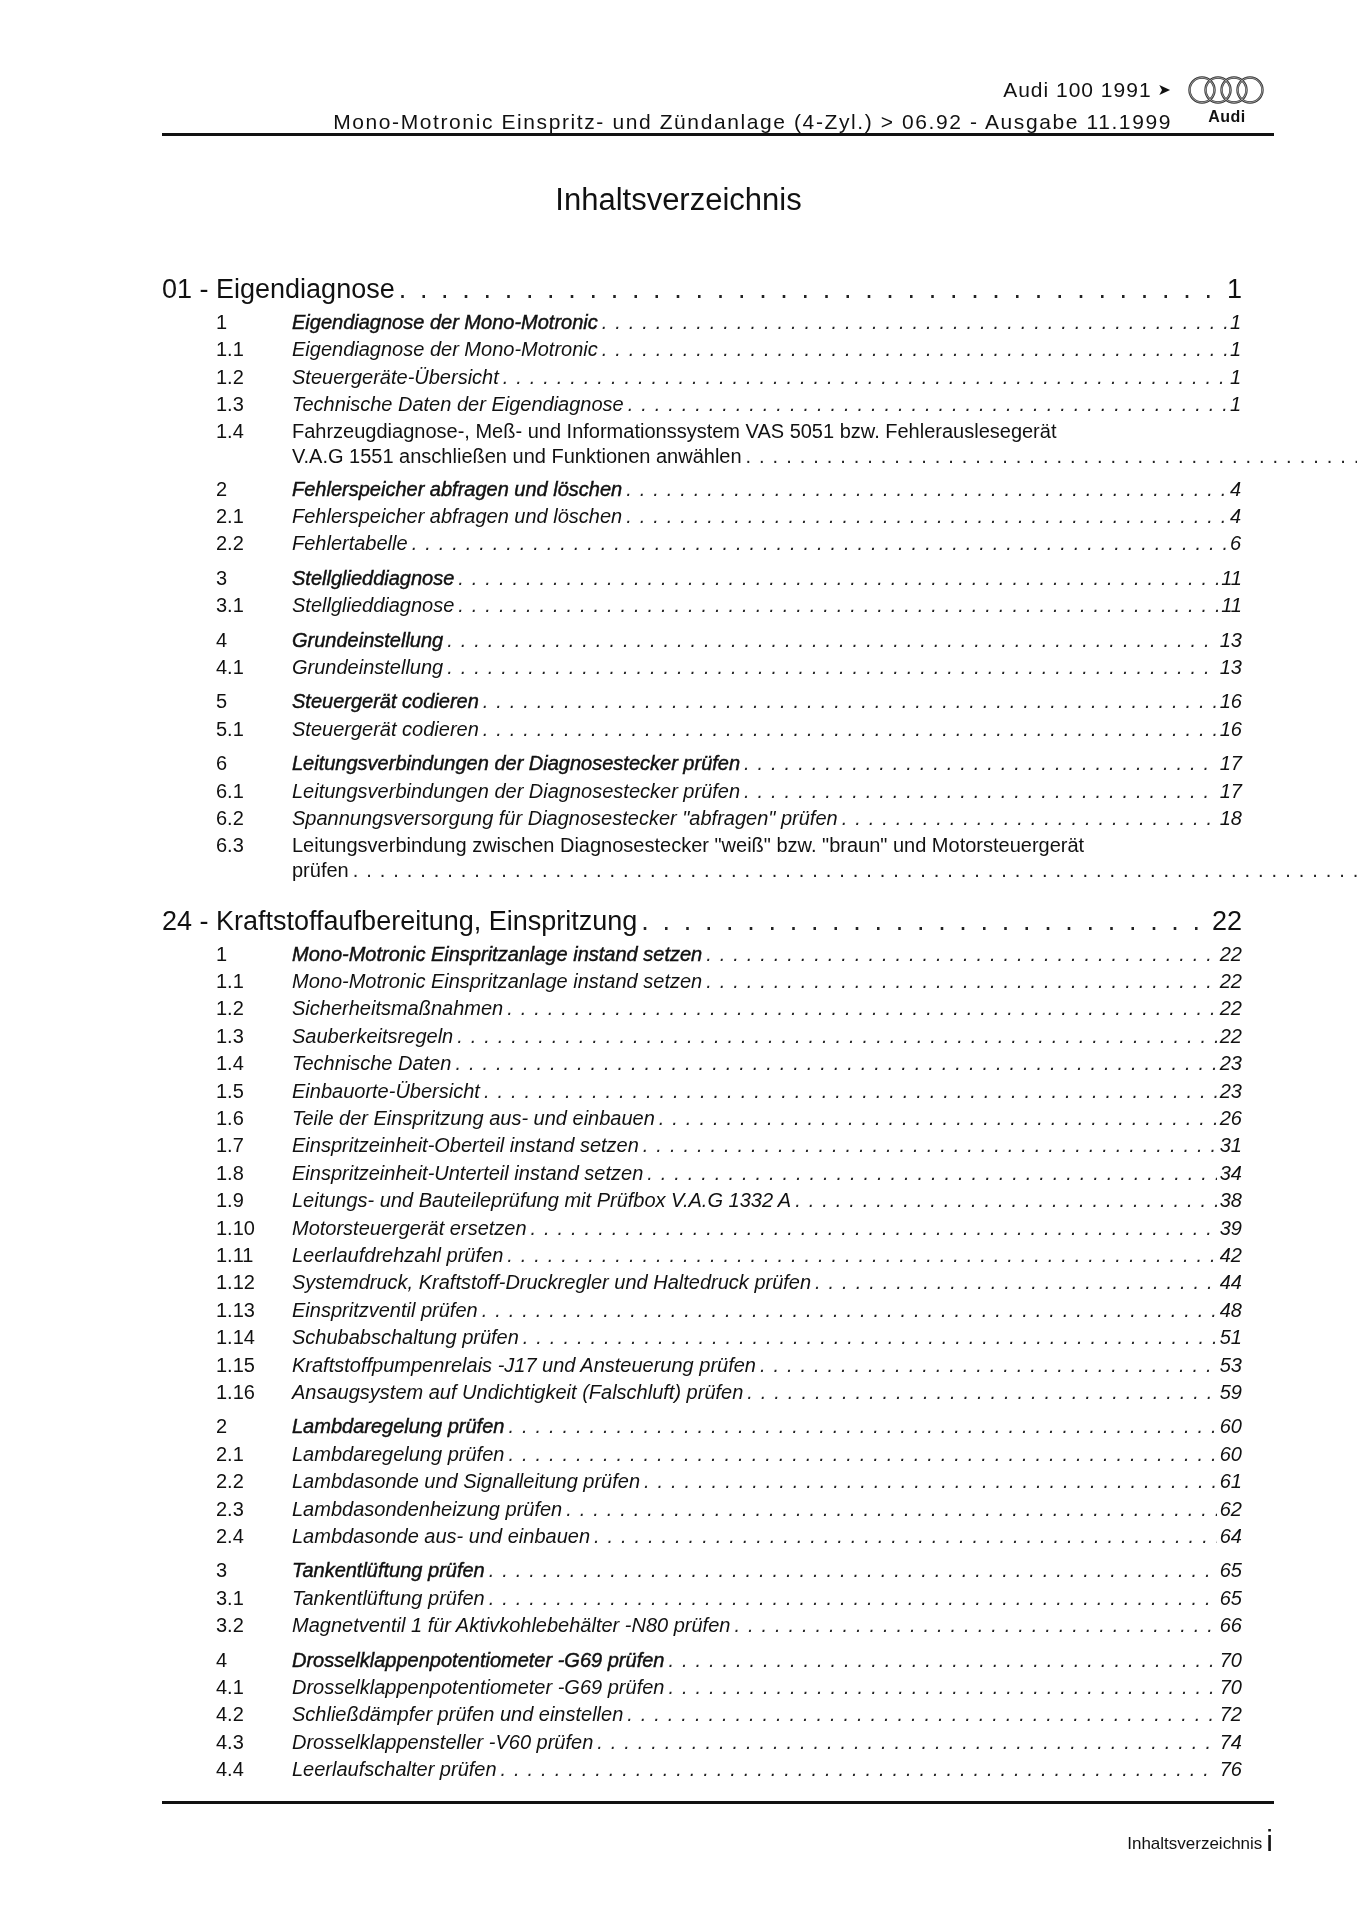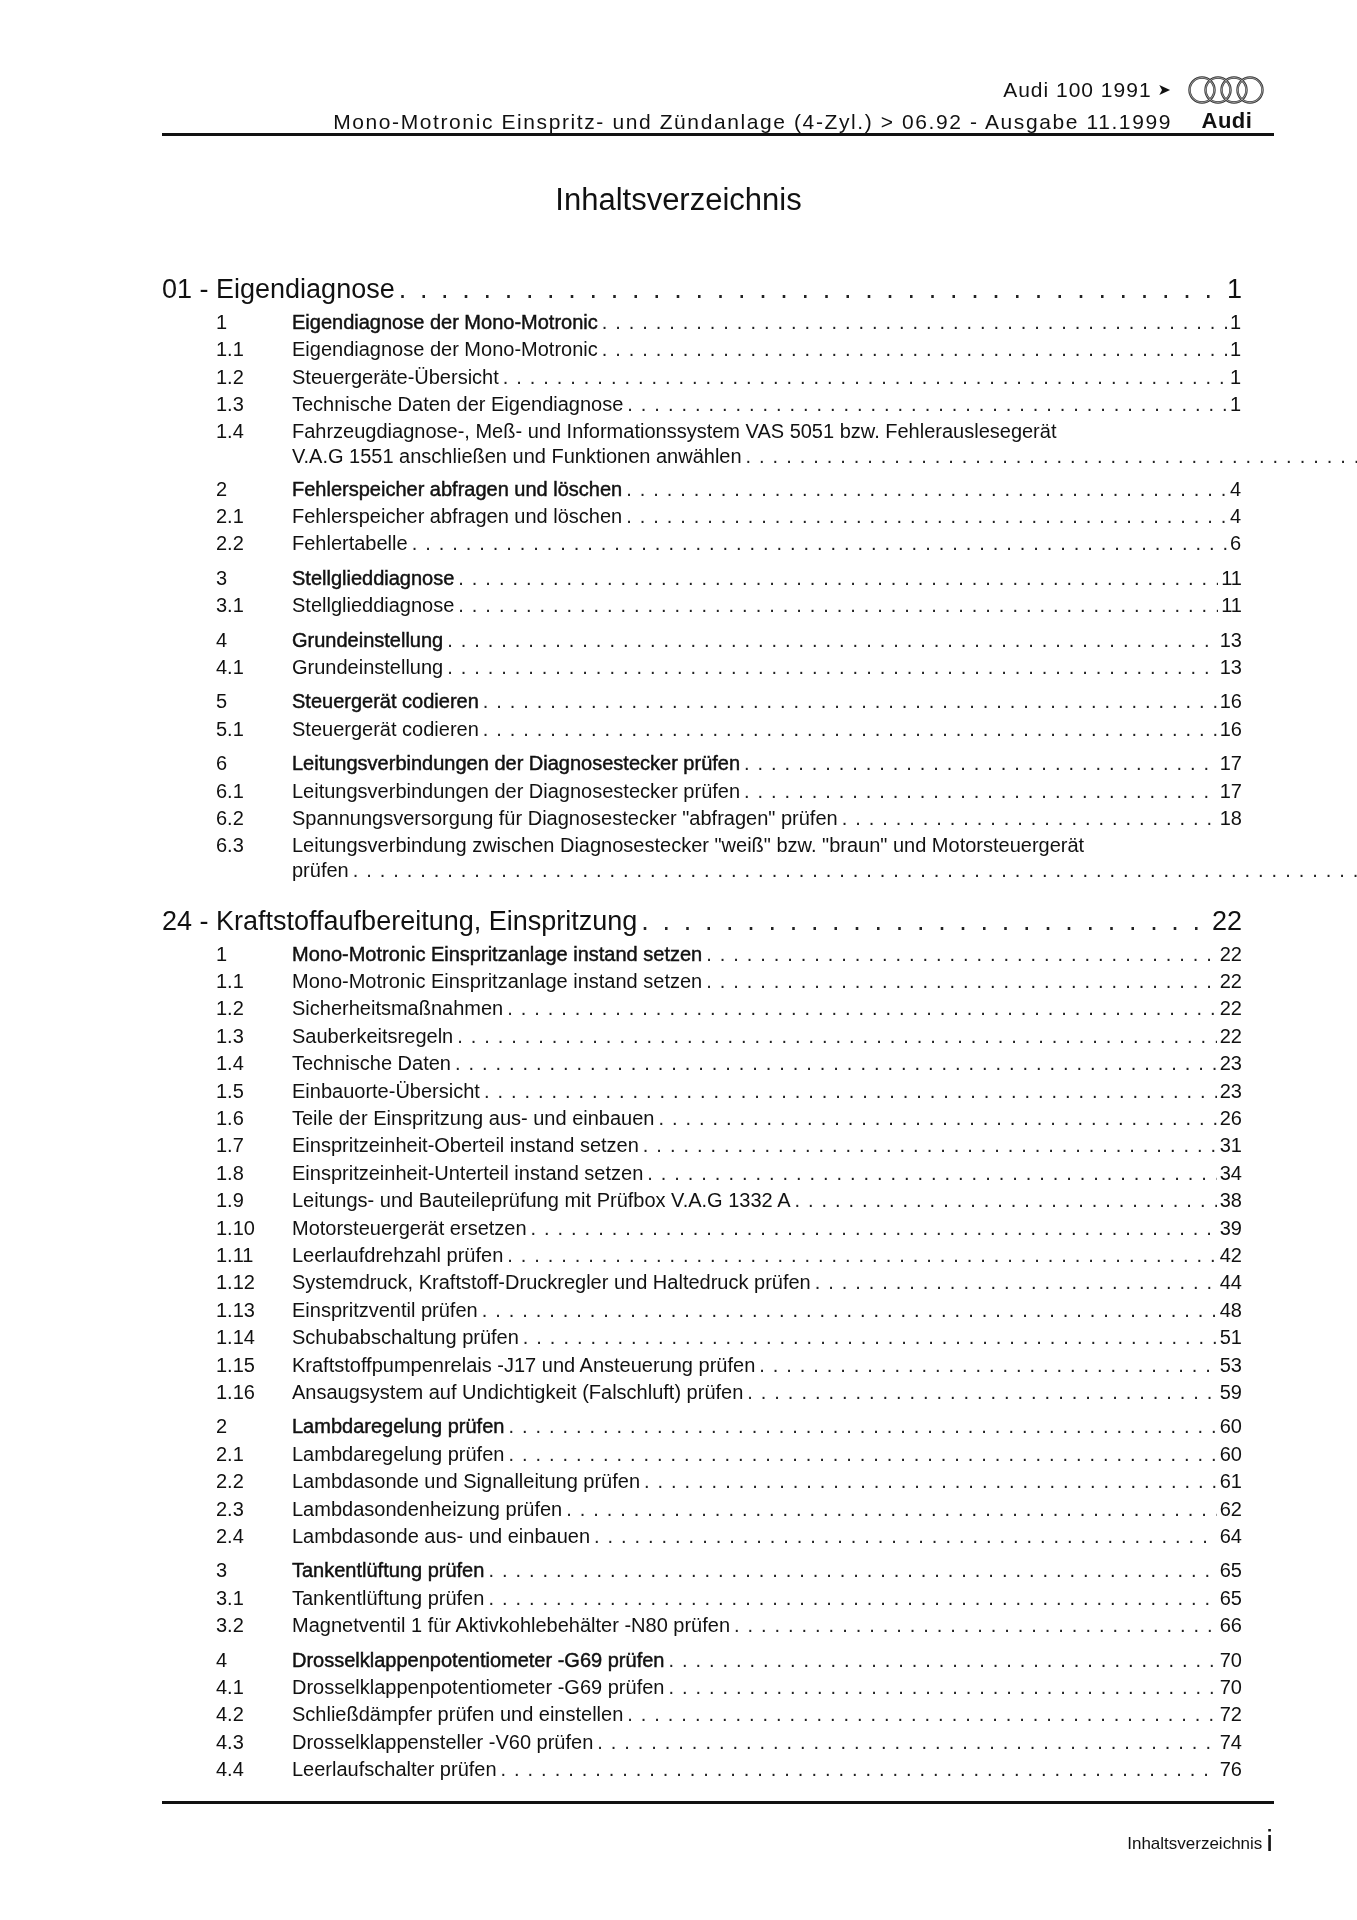--- a/index.html
+++ b/index.html
@@ -3,31 +3,31 @@
 <meta charset="utf-8">
 <style>
   html, body { margin: 0; padding: 0; background: #ffffff; }
   body { width: 1357px; height: 1920px; position: relative; overflow: hidden;
          font-family: "Liberation Sans", "DejaVu Sans", sans-serif; color: #111; }
   .header { position: absolute; left: 162px; top: 74px; width: 1112px; height: 62px; }
   .hdr-line1 { position: absolute; right: 102px; top: 4px; font-size: 21px; letter-spacing: 1px; color: #111; white-space: nowrap; }
   .hdr-line2 { position: absolute; right: 102px; top: 36px; font-size: 21px; letter-spacing: 1.6px; color: #111; white-space: nowrap; }
   .arrow { display: inline-block; margin-left: 6px; font-size: 16px; vertical-align: 2px; }
   .logo { position: absolute; right: 2px; top: 0px; width: 86px; height: 60px; }
-  .logo-word { position: absolute; left: 6px; top: 34px; width: 70px; text-align: center; font-weight: bold; font-size: 22px; letter-spacing: 0.5px; }
+  .logo-word { position: absolute; left: 6px; top: 34px; width: 70px; text-align: center; font-weight: bold; font-size: 16px; letter-spacing: 0.5px; }
   .hdr-rule { position: absolute; left: 162px; top: 133px; width: 1112px; height: 3px; background: #111; }
 
   .title { position: absolute; left: 0; width: 1357px; top: 182px; text-align: center; font-size: 31px; color: #111; }
 
   .toc { position: absolute; left: 162px; top: 255px; width: 1080px; }
   .chapter { display: flex; align-items: baseline; font-size: 27px; height: 40px; line-height: 40px; margin-top: 14px; }
   .chapter.second { margin-top: 18px; }
   .entry { display: flex; align-items: baseline; font-size: 20px; line-height: 27.4px; }
   .entry .num { width: 76px; padding-left: 54px; flex: none; }
-  .entry .label-wrap { flex: 1; display: flex; align-items: center; min-width: 0; }
+  .entry .label-wrap { flex: 1; display: flex; align-items: center; min-width: 0; font-style: italic; }
   .entry.main .label { font-weight: normal; -webkit-text-stroke: 0.45px #111; }
   .entry.group-start { margin-top: 7px; }
   .label { white-space: nowrap; }
   .dots { flex: 1; overflow: hidden; white-space: nowrap; margin: 0 3px 0 4px; letter-spacing: 4.6px; color: #222; }
   .dots::before { content: ". . . . . . . . . . . . . . . . . . . . . . . . . . . . . . . . . . . . . . . . . . . . . . . . . . . . . . . . . . . . . . . . . . . . . . . . . . . . . . . . . . . . . . . . . . . . . . . . . . . . . . . . . . . . . . . . . . . . . ."; letter-spacing: 0; word-spacing: 2.4px; }
   .page { flex: none; text-align: left; min-width: 12px; }
   .chapter .label { white-space: nowrap; }
   .chapter .dots::before { word-spacing: 6.2px; }
   .two-line { display: block; }
   .two-line .first { display: block; line-height: 25px; }

